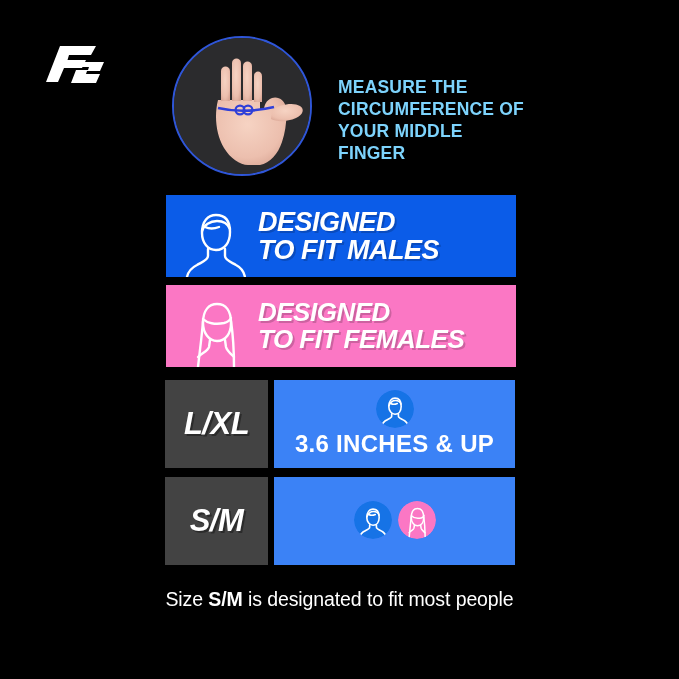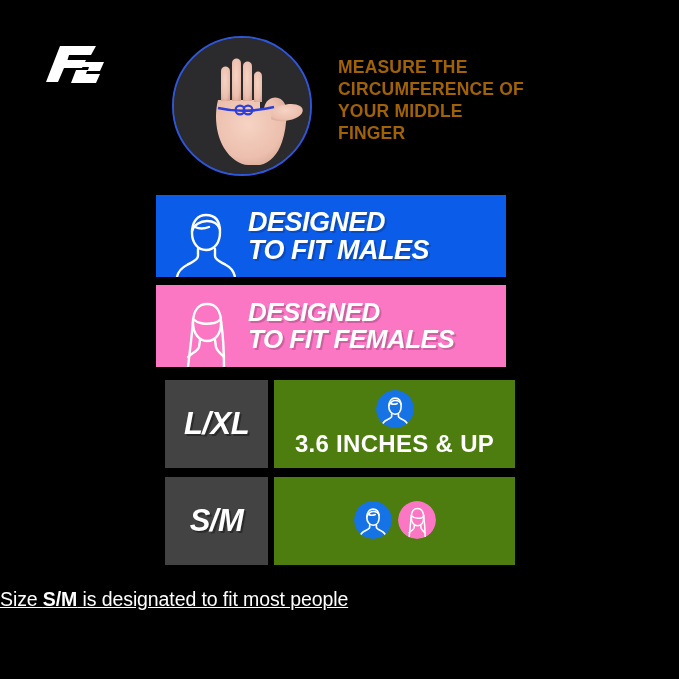--- a/index.html
+++ b/index.html
@@ -38,34 +38,34 @@
     background: #2b2b2d;
     border: 2px solid #2f56d8;
     box-sizing: border-box;
     overflow: hidden;
   }
   #hand-photo { position: absolute; inset: 0; }
 
   #measure-text {
     position: absolute;
     left: 338px;
-    top: 56px;
+    top: 76px;
     width: 190px;
-    color: #a16207;
+    color: #7dd3fc;
     font-size: 17.5px;
     font-weight: bold;
     line-height: 1.26;
     letter-spacing: 0.2px;
     text-transform: uppercase;
   }
 
   
   .gender-banner {
     position: absolute;
-    left: 156px;
+    left: 166px;
     width: 350px;
     height: 82px;
     display: flex;
     align-items: center;
   }
   #banner-male   { top: 195px; background: #0b5ce8; }
   #banner-female { top: 285px; background: #fb77c4; }
 
   .banner-icon {
     flex: 0 0 auto;
@@ -119,21 +119,21 @@
     letter-spacing: -0.5px;
     text-shadow: 2px 2px 0 rgba(0,0,0,0.35);
   }
 
   .size-value {
     position: absolute;
     left: 109px;
     top: 0;
     width: 241px;
     height: 88px;
-    background: #4d7c0f;
+    background: #3b82f6;
     display: flex;
     flex-direction: column;
     align-items: center;
     justify-content: center;
   }
   .size-icons {
     display: flex;
     gap: 6px;
     align-items: center;
     justify-content: center;
@@ -154,25 +154,25 @@
     margin-top: 1px;
     white-space: nowrap;
   }
 
   
   #footer {
     position: absolute;
     left: 0;
     top: 586px;
     width: 679px;
+    text-align: center;
     color: #ffffff;
     font-size: 19.5px;
     line-height: 1.42;
     letter-spacing: -0.1px;
-    text-decoration: underline;
   }
   #footer b { font-weight: bold; }
 </style>
 </head>
 <body>
 
 <div id="page">
 
   <div id="brand-logo">
     <svg viewBox="0 0 72 48" width="72" height="48" aria-hidden="true">

